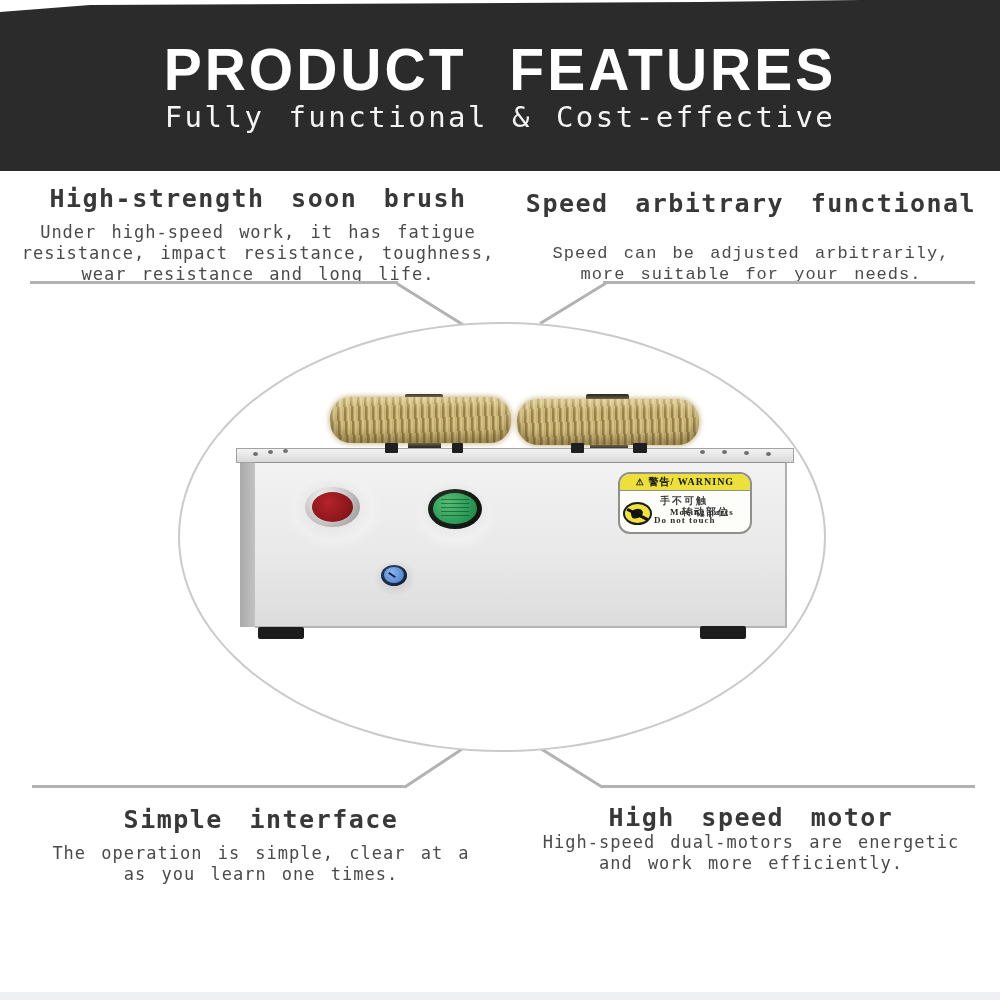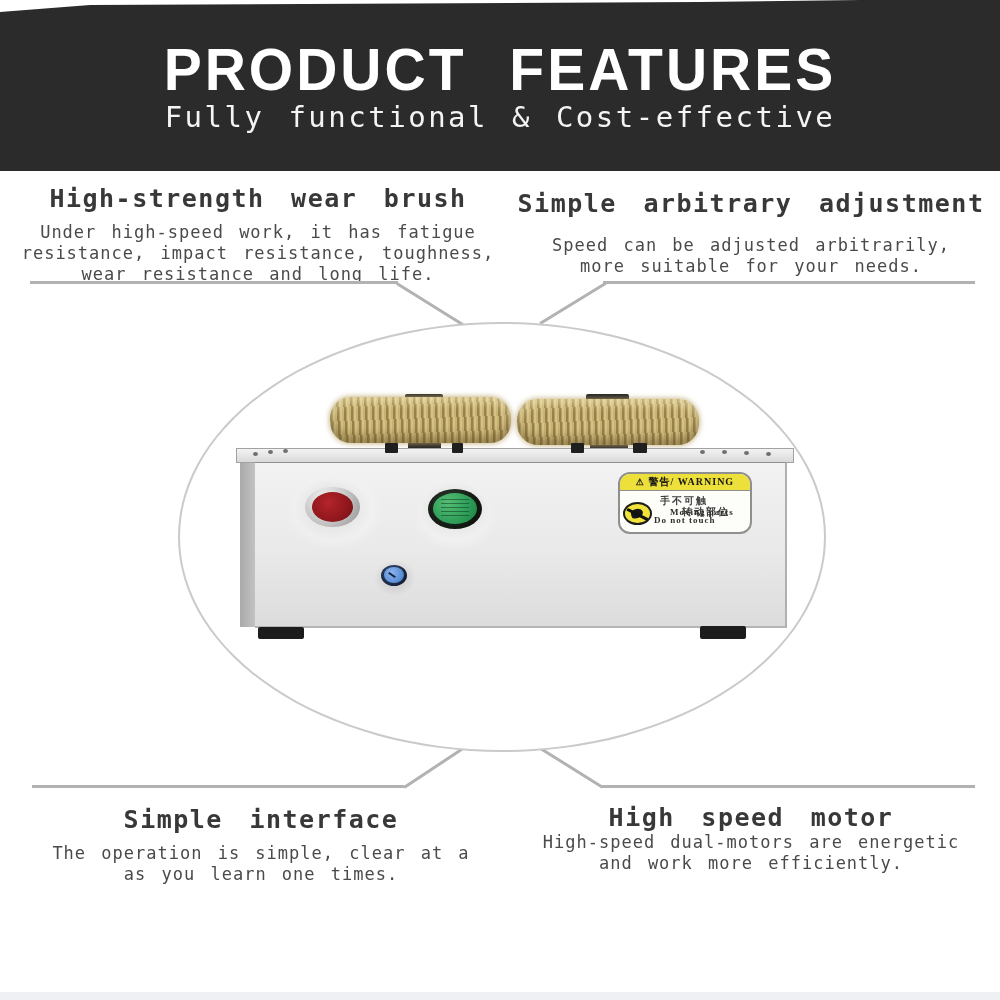--- a/index.html
+++ b/index.html
@@ -16,21 +16,21 @@
         font-size:29px;letter-spacing:2.5px;word-spacing:4px;}
 
   
   .feature{position:absolute;text-align:center;}
   .feature .ftitle{font-size:25px;font-weight:700;color:#383838;letter-spacing:1.5px;word-spacing:10px;line-height:28px;}
   .feature .fline{font-size:17px;color:#4a4a4a;letter-spacing:1px;word-spacing:4px;line-height:21px;}
   .f-tl{left:8px;top:185px;width:500px;}
   .f-tr{left:508px;top:190px;width:486px;}
   .f-bl{left:11px;top:806px;width:500px;}
   .f-br{left:506px;top:804px;width:490px;}
-  .f-tl .fbody{margin-top:9px;} .f-tr .fbody{margin-top:17px;}
+  .f-tl .fbody{margin-top:9px;} .f-tr .fbody{margin-top:25px;font-family:Liberation Mono, monospace;}
   .f-bl .fbody{margin-top:9px;} .f-br .fbody{}
 
   
   .cline{position:absolute;height:2.5px;background:#b2b2b2;}
   .cl-tl-h{left:30px;top:281px;width:368px;}
   .cl-tl-d{left:397px;top:282px;width:78px;transform:rotate(32deg);transform-origin:left center;}
   .cl-tr-d{left:540px;top:322px;width:77px;transform:rotate(-31.5deg);transform-origin:left center;}
   .cl-tr-h{left:603px;top:281px;width:372px;}
   .cl-bl-h{left:32px;top:785px;width:372px;}
   .cl-bl-d{left:404px;top:786px;width:71px;transform:rotate(-33.5deg);transform-origin:left center;}
@@ -107,30 +107,30 @@
 <body>
 
 <div id="stage">
 
   <div class="banner">
     <div class="banner-title">PRODUCT FEATURES</div>
     <div class="banner-subtitle">Fully functional &amp; Cost-effective</div>
   </div>
 
   <div class="feature f-tl">
-    <div class="ftitle">High-strength wear brush</div>
+    <div class="ftitle">High-strength soon brush</div>
     <div class="fbody">
       <div class="fline">Under high-speed work, it has fatigue</div>
       <div class="fline">resistance, impact resistance, toughness,</div>
       <div class="fline">wear resistance and long life.</div>
     </div>
   </div>
 
   <div class="feature f-tr">
-    <div class="ftitle">Simple arbitrary adjustment</div>
+    <div class="ftitle">Speed arbitrary functional</div>
     <div class="fbody">
       <div class="fline">Speed can be adjusted arbitrarily,</div>
       <div class="fline">more suitable for your needs.</div>
     </div>
   </div>
 
   <div class="feature f-bl">
     <div class="ftitle">Simple interface</div>
     <div class="fbody">
       <div class="fline">The operation is simple, clear at a</div>

